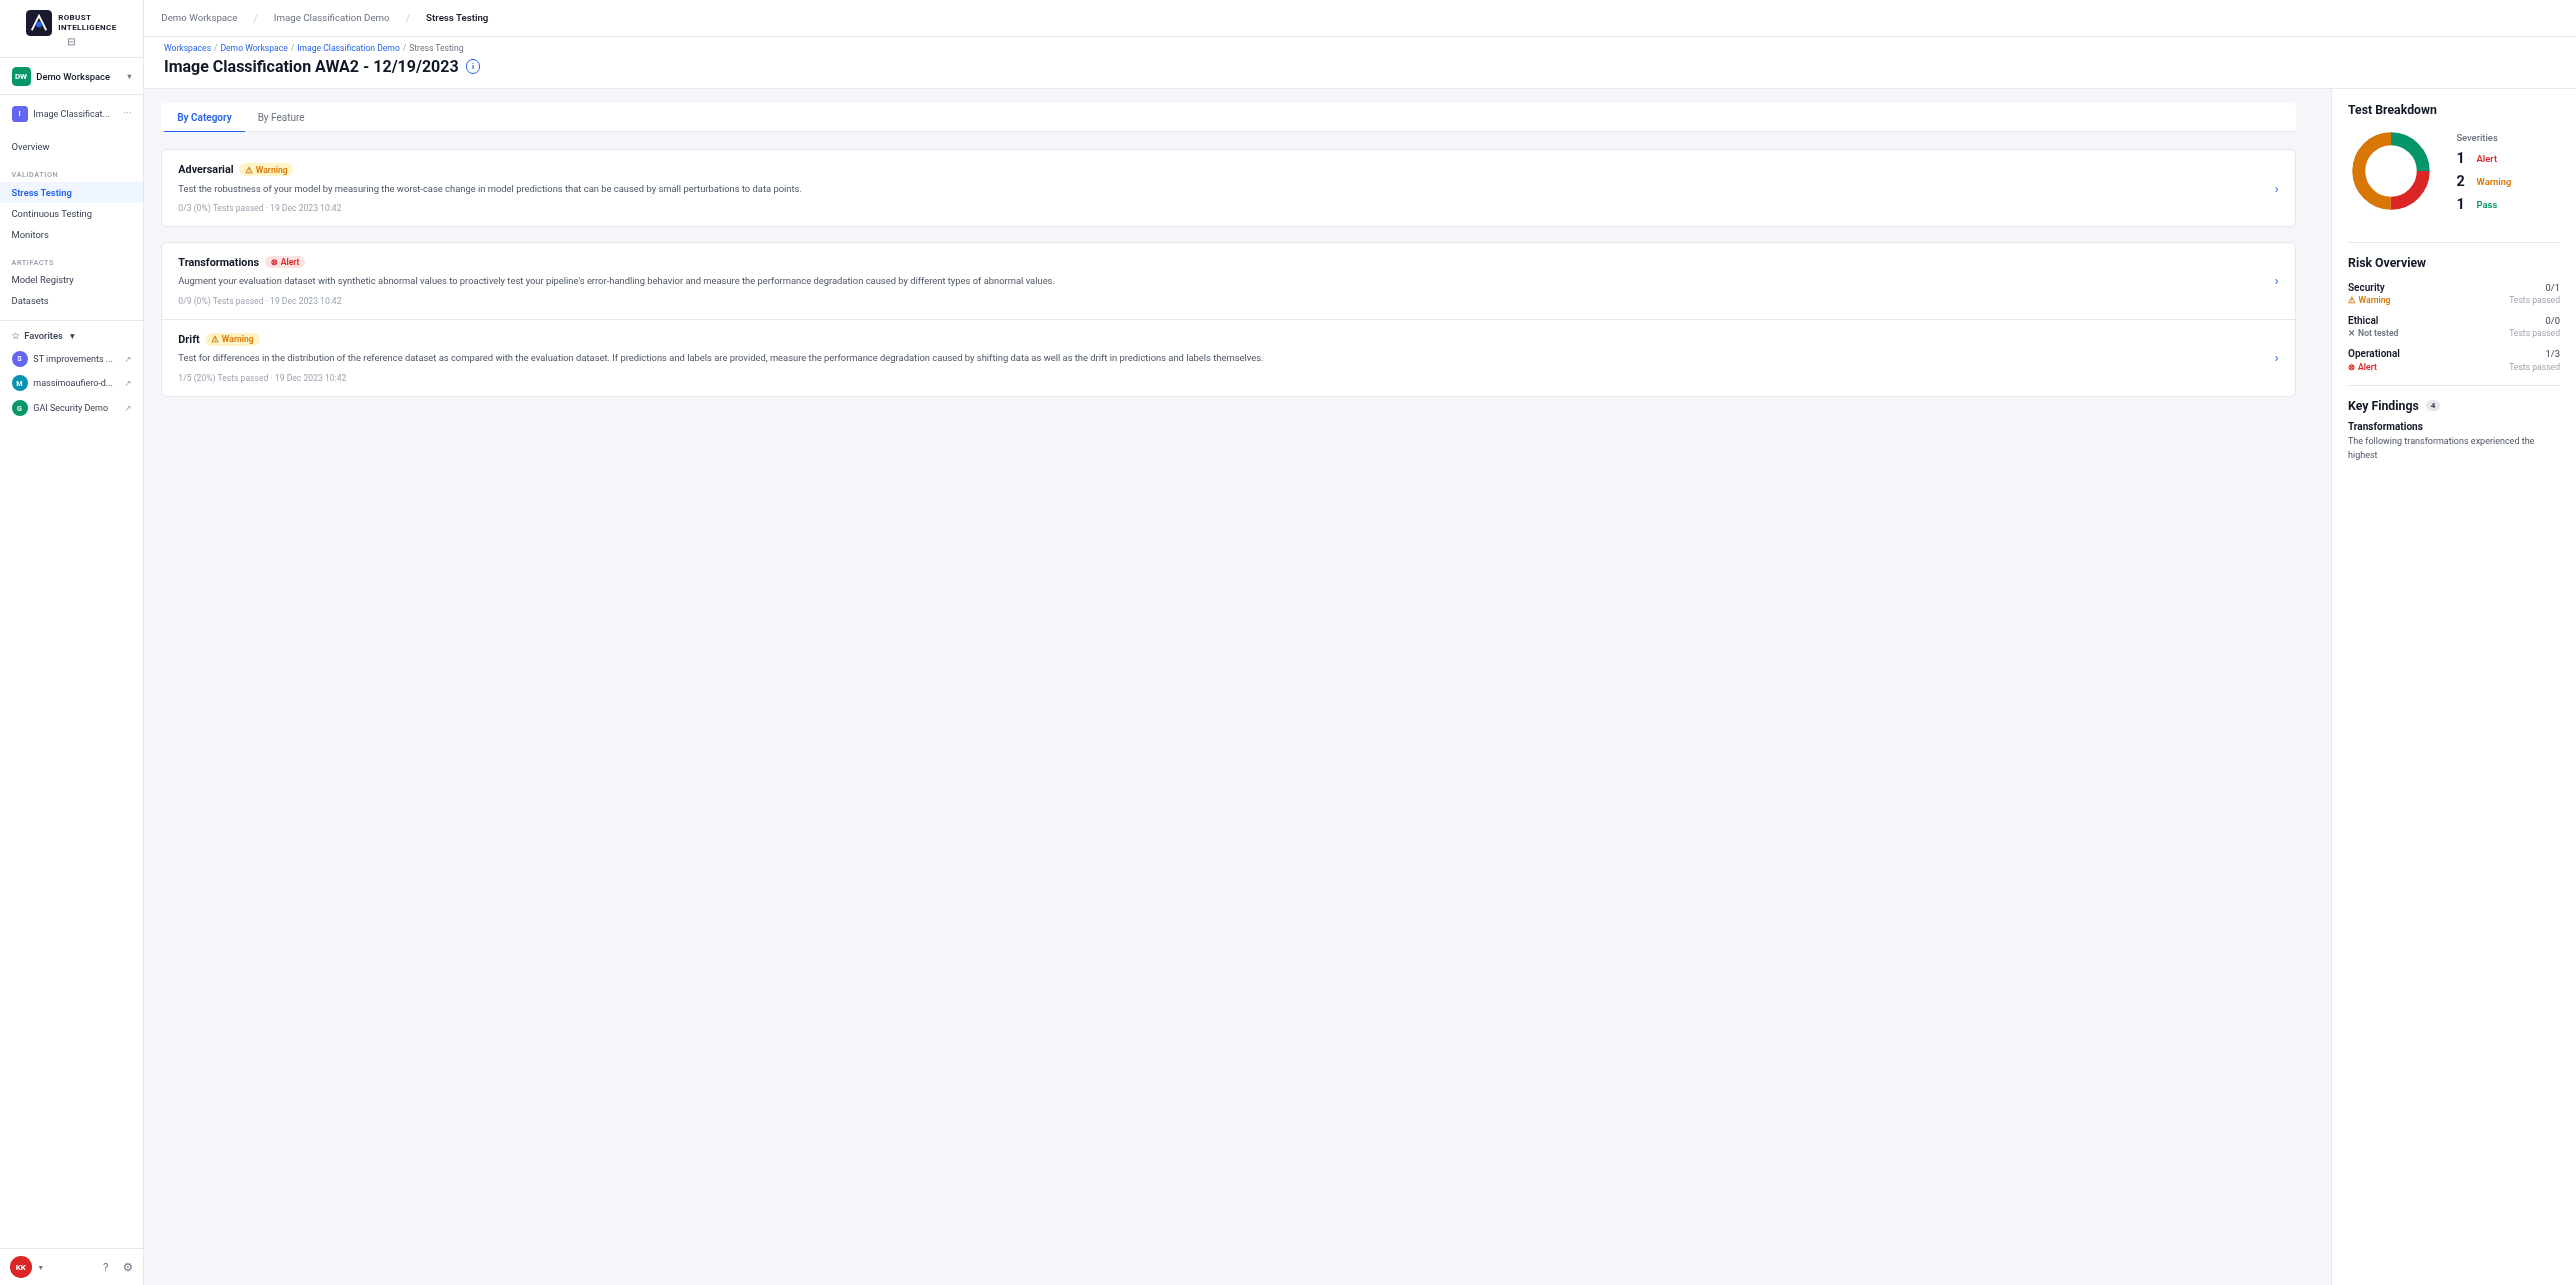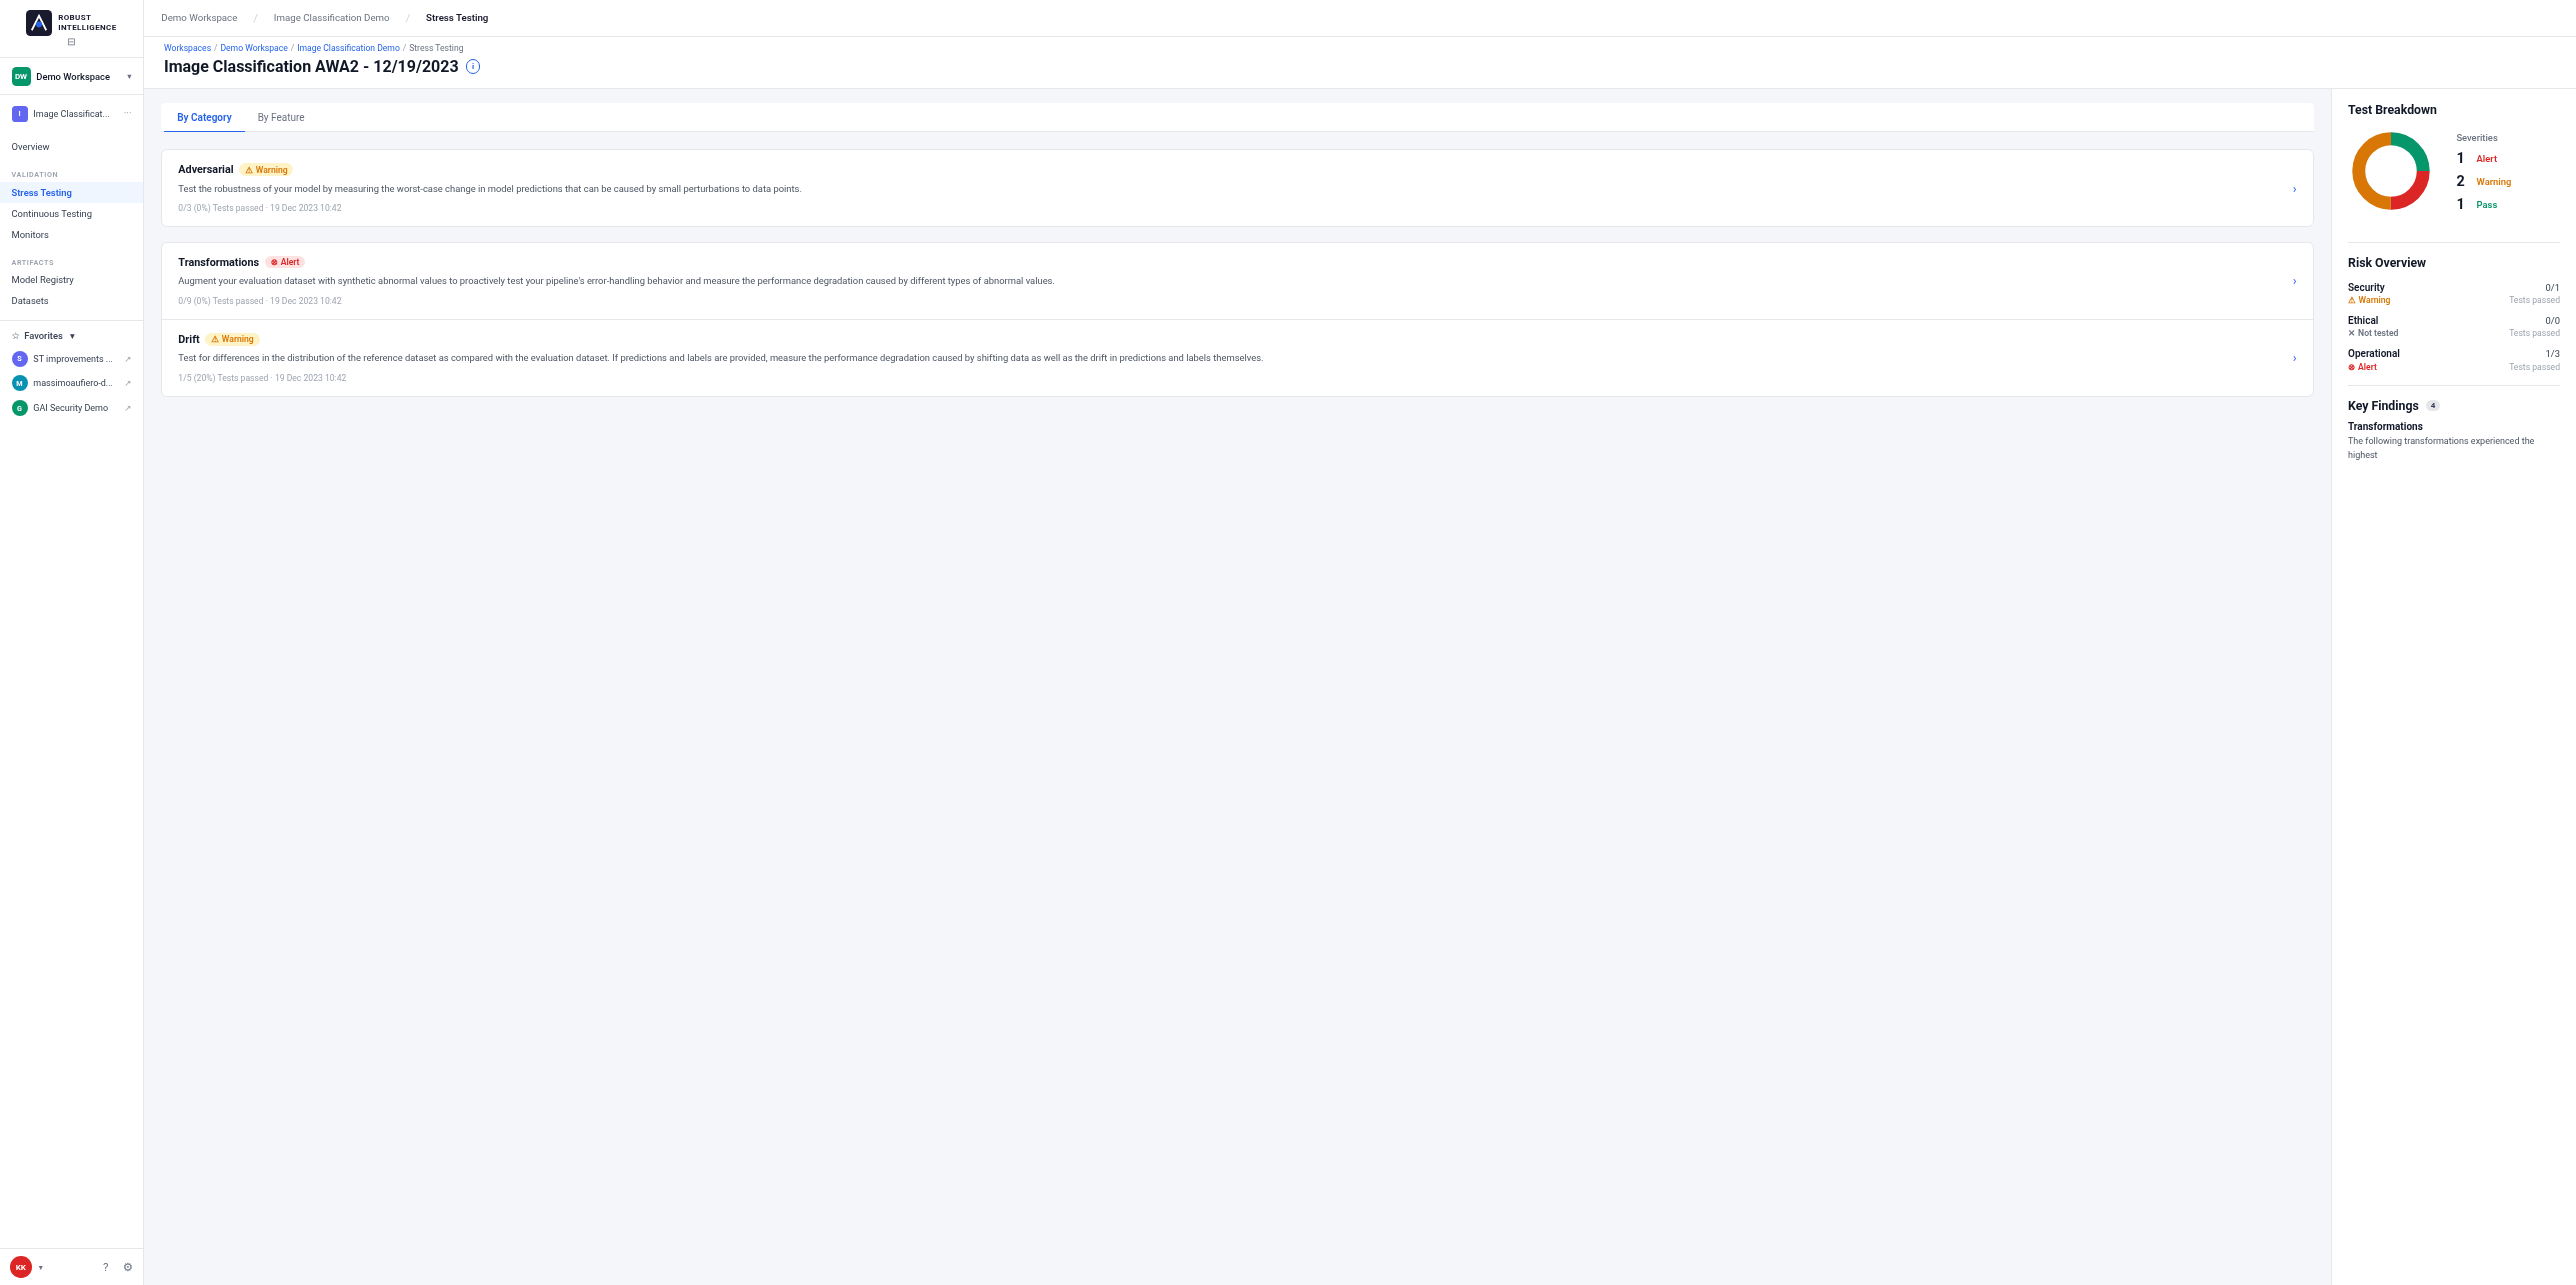--- a/index.html
+++ b/index.html
@@ -381,20 +381,21 @@
     }
 
     
     .right-panel {
       width: 245px;
       min-width: 245px;
       border-left: 0.7px solid #e5e7eb;
       background: #fff;
       overflow-y: auto;
       padding: 14.4px 16px;
+      margin-left: 18px;
     }
     .panel-section-title {
       font-size: 12.3px;
       font-weight: 700;
       color: #111827;
       margin-bottom: 11.5px;
     }
 
     
     .donut-container {

